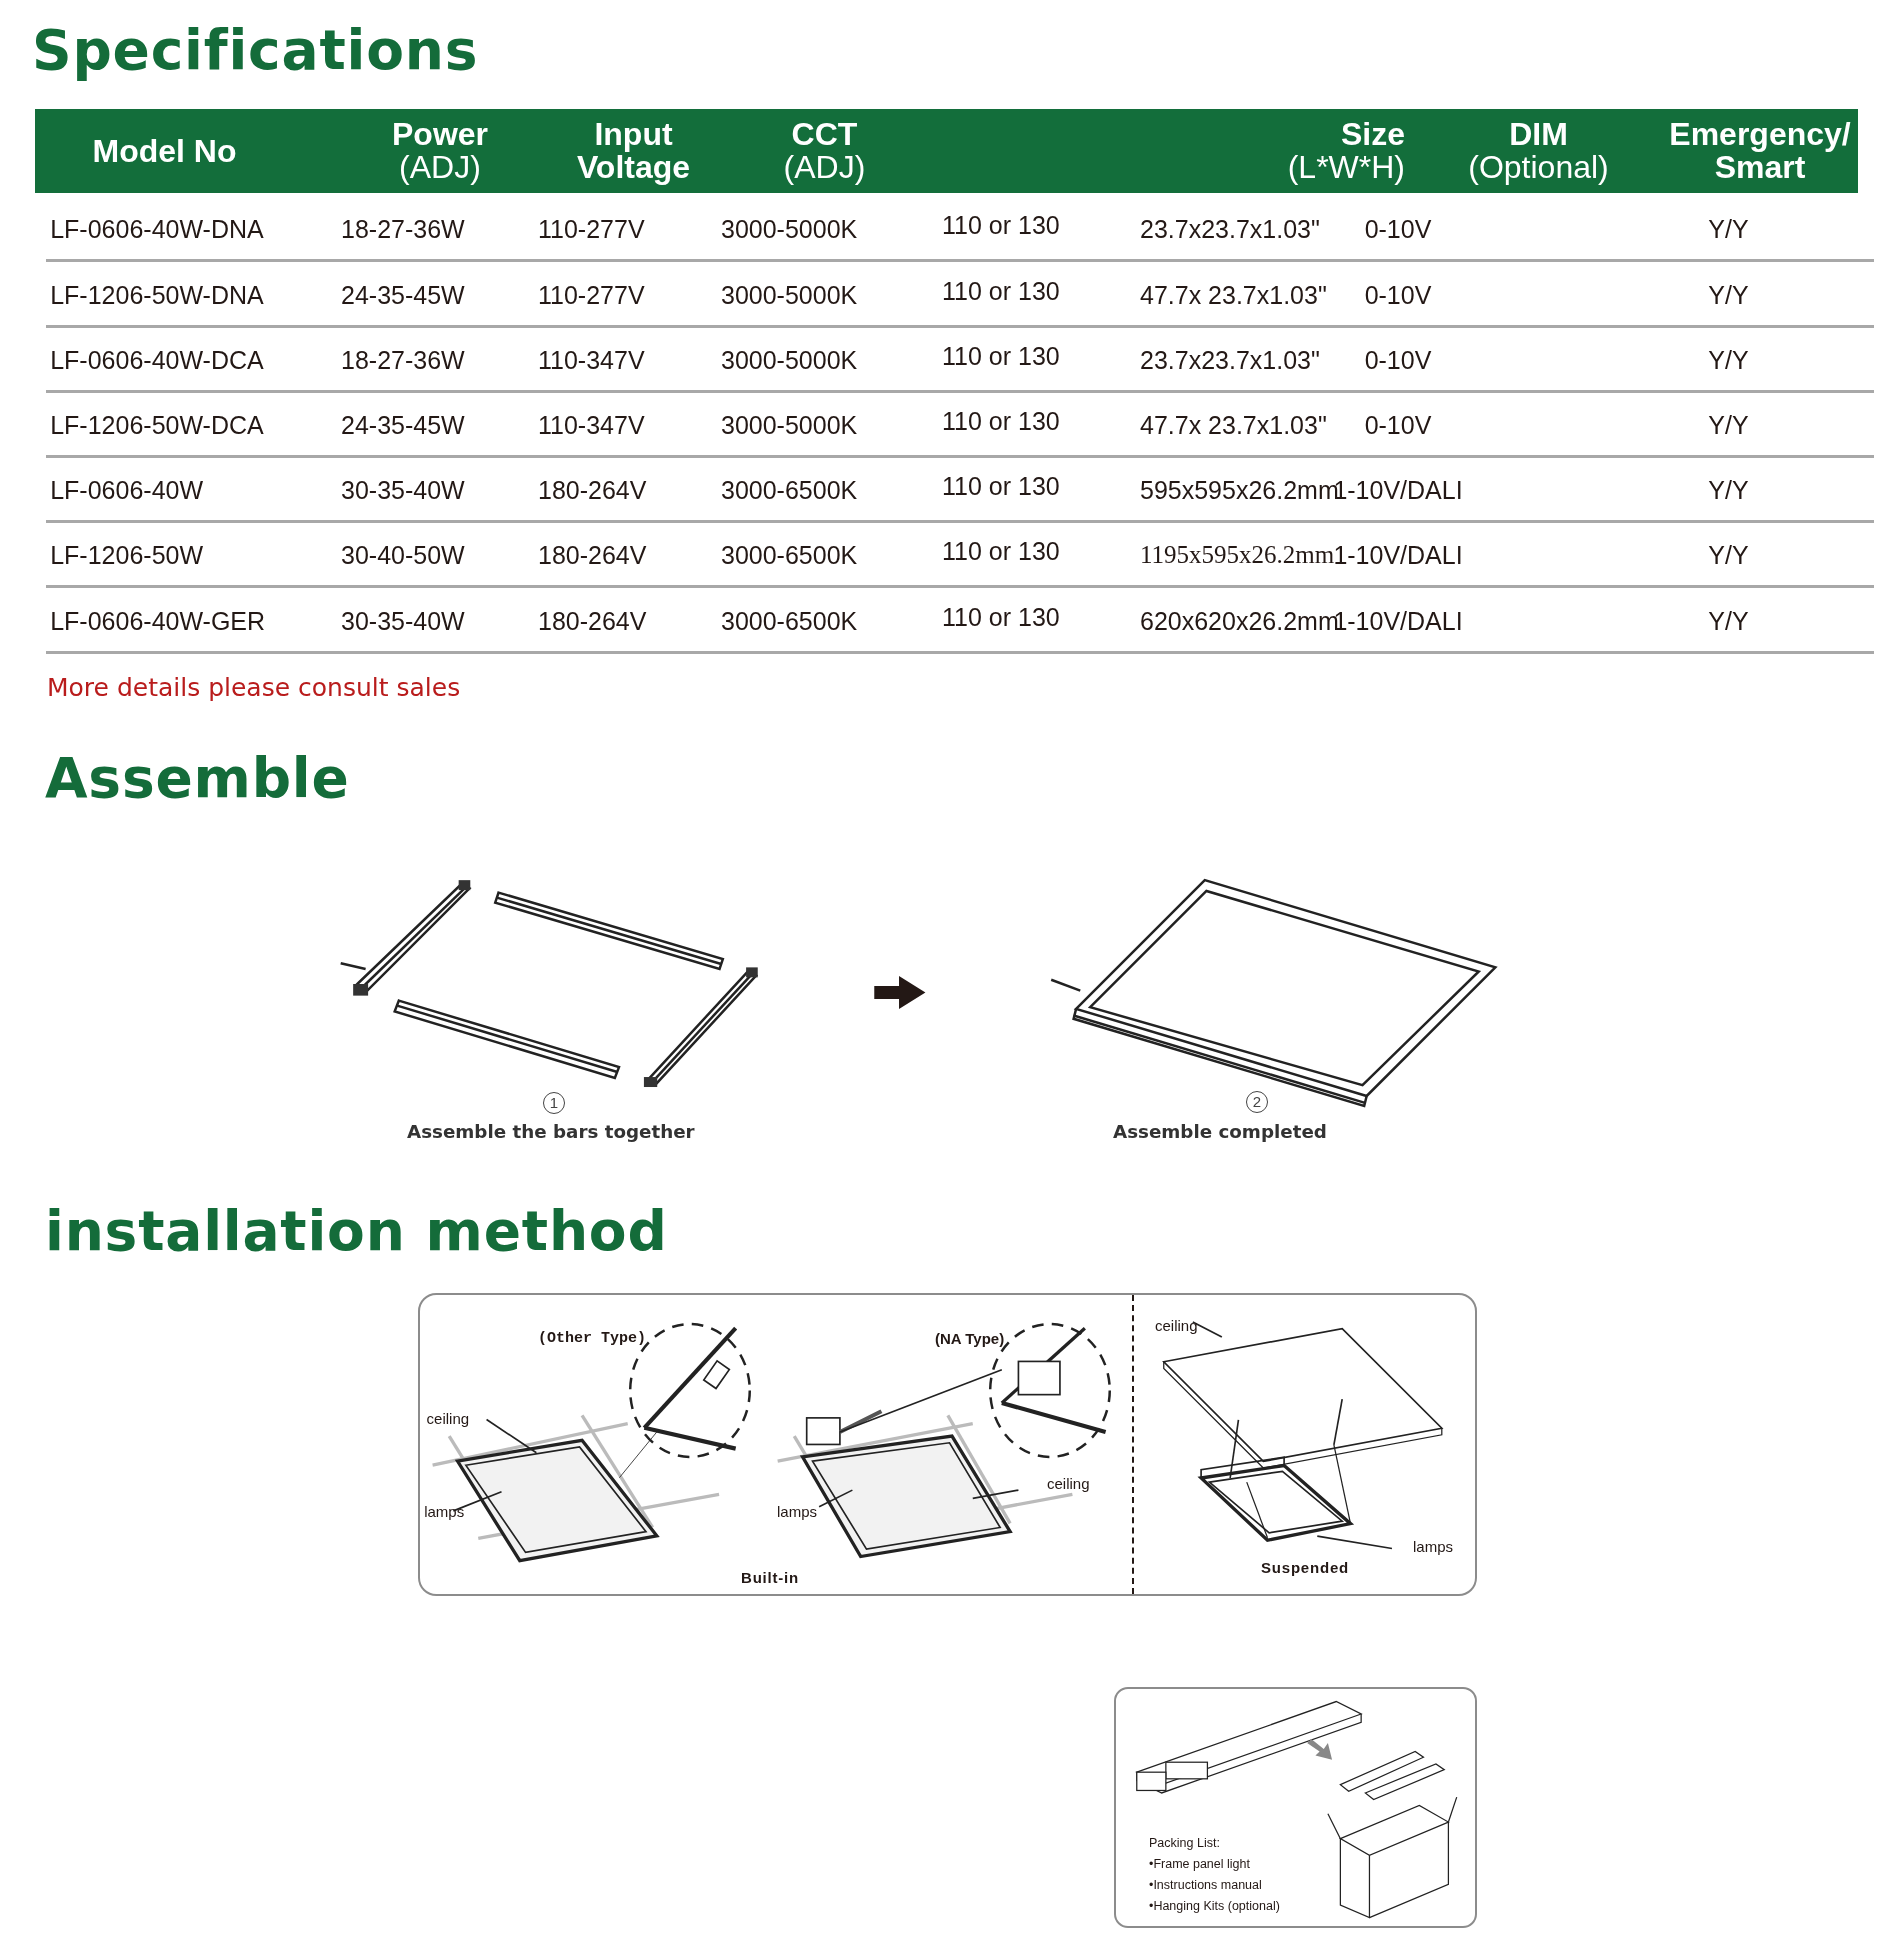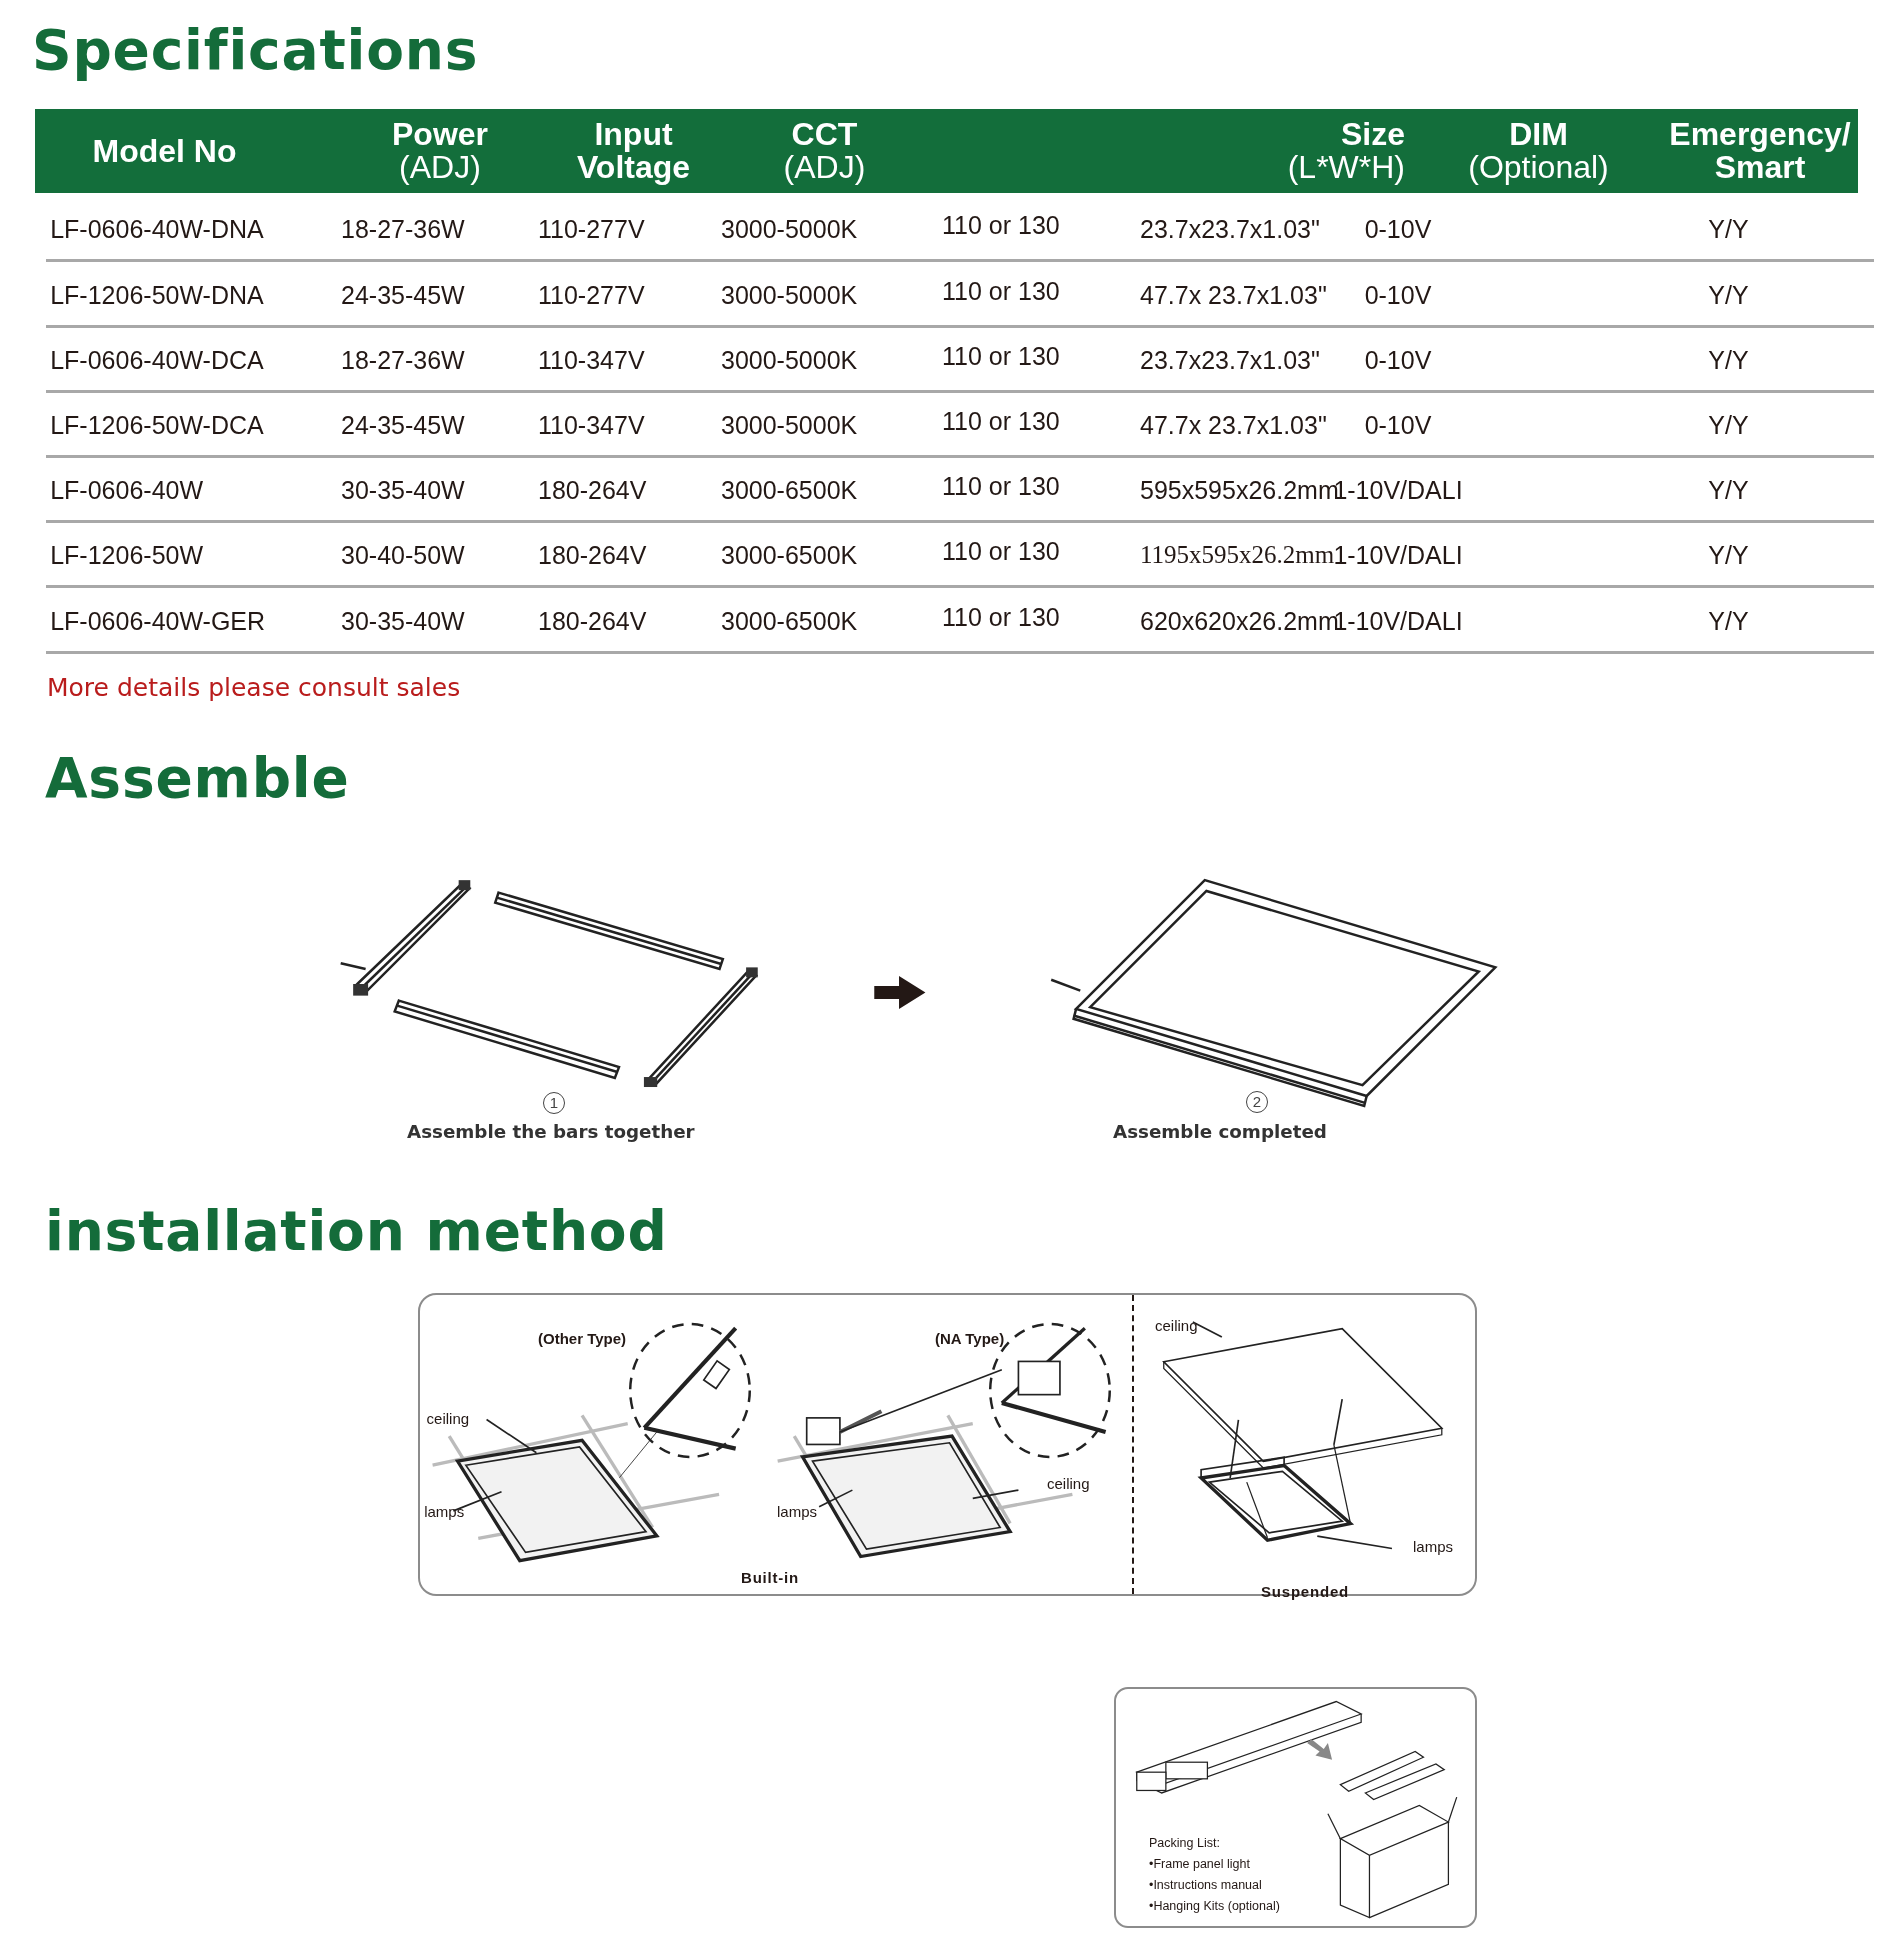--- a/index.html
+++ b/index.html
@@ -201,21 +201,21 @@
     <path d="M45 200 L195 175 L285 290 L120 320 Z" fill="#f2f2f2" stroke="#222" stroke-width="4"></path>
     <path d="M55 205 L192 183 L272 285 L127 310 Z" fill="none" stroke="#222" stroke-width="2"></path>
     <ellipse cx="325" cy="115" rx="72" ry="80" fill="none" stroke="#222" stroke-width="3" stroke-dasharray="14 10"></ellipse>
     <line x1="270" y1="160" x2="380" y2="40" stroke="#222" stroke-width="5"></line>
     <line x1="270" y1="160" x2="380" y2="185" stroke="#222" stroke-width="5"></line>
     <rect x="348" y="82" width="18" height="28" fill="#fff" stroke="#222" stroke-width="2" transform="rotate(35 357 96)"></rect>
     <line x1="80" y1="150" x2="140" y2="190" stroke="#222" stroke-width="2"></line>
     <line x1="40" y1="260" x2="98" y2="237" stroke="#222" stroke-width="2"></line>
     <line x1="240" y1="220" x2="285" y2="165" stroke="#222" stroke-width="1"></line>
   </svg>
-  <span class="lbl-b" style="left:118px;top:35px;">(Other Type)</span>
+  <span class="lbl-b" style="left:118px;top:35px;font-family:Liberation Mono, monospace;">(Other Type)</span>
   <span class="lbl" style="left:6.6px;top:115px;">ceiling</span>
   <span class="lbl" style="left:4.2px;top:208px;">lamps</span>
 
   <svg style="left:349px;top:0;" width="366" height="274" viewBox="0 0 440 330">
     <g stroke="#bbb" stroke-width="4" fill="none">
       <line x1="10" y1="200" x2="245" y2="155"></line>
       <line x1="100" y1="290" x2="365" y2="240"></line>
       <line x1="30" y1="170" x2="90" y2="270"></line>
       <line x1="215" y1="145" x2="290" y2="275"></line>
     </g>
@@ -245,21 +245,21 @@
     <path d="M70 200 L70 190 L170 175 L170 185" fill="none" stroke="#222" stroke-width="2"></path>
     <line x1="115" y1="130" x2="105" y2="200" stroke="#222" stroke-width="2"></line>
     <line x1="240" y1="105" x2="230" y2="160" stroke="#222" stroke-width="2"></line>
     <line x1="125" y1="205" x2="150" y2="272" stroke="#222" stroke-width="1.5"></line>
     <line x1="230" y1="160" x2="250" y2="255" stroke="#222" stroke-width="1.5"></line>
     <line x1="60" y1="12" x2="95" y2="30" stroke="#222" stroke-width="2"></line>
     <line x1="210" y1="270" x2="300" y2="285" stroke="#222" stroke-width="2"></line>
   </svg>
   <span class="lbl" style="left:735px;top:22.4px;">ceiling</span>
   <span class="lbl" style="left:993px;top:243px;">lamps</span>
-  <span class="lbl-b" style="left:841px;top:288px;letter-spacing:0.8px;">Suspended</span>
+  <span class="lbl-b" style="left:841px;top:264px;letter-spacing:0.8px;">Suspended</span>
 </div>
 
 <div class="pack-box">
   <svg style="left:0;top:0;" width="359" height="237" viewBox="0 0 432 285">
     <g fill="none" stroke="#222" stroke-width="1.5">
       <path d="M25 100 L265 15 L295 30 L55 115 Z"></path>
       <path d="M25 100 L25 110 L55 125 L295 40 L295 30"></path>
       <rect x="60" y="88" width="50" height="20" fill="#fff"></rect>
       <rect x="25" y="100" width="35" height="22" fill="#fff"></rect>
       <path d="M270 115 L360 75 L370 82 L280 123 Z"></path>

